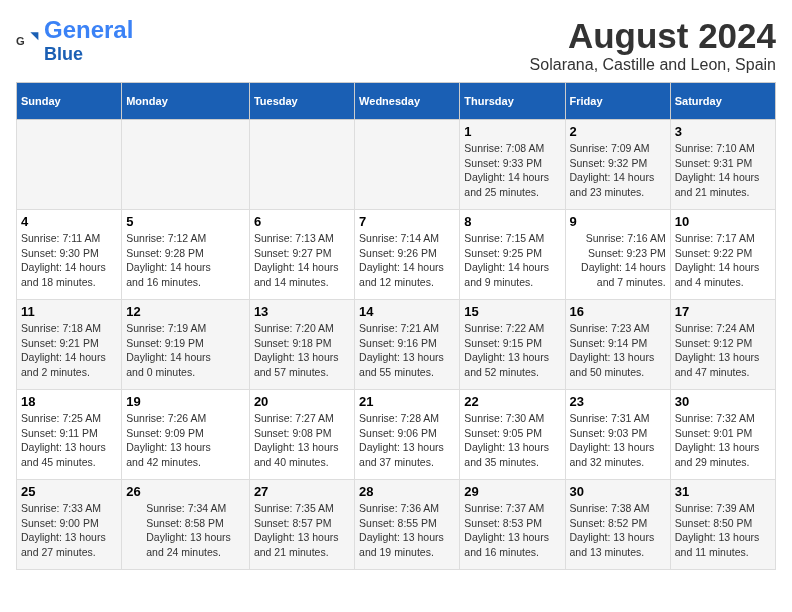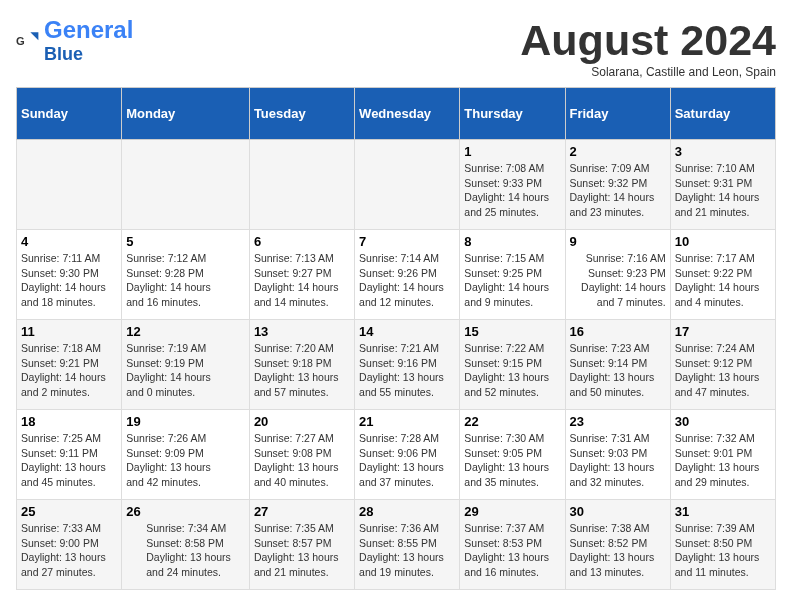--- a/index.html
+++ b/index.html
@@ -22,41 +22,41 @@
       gap: 4px;
     }
     .logo-icon {
       width: 24px;
       height: 24px;
     }
     .title-block {
       text-align: right;
     }
     .main-title {
-      font-size: 43px;
+      font-size: 35px;
       font-weight: bold;
       color: #333;
     }
     .subtitle {
-      font-size: 12px;
+      font-size: 16px;
       color: #333;
     }
     table {
       width: 100%;
       border-collapse: collapse;
       font-size: 11px;
     }
     thead tr {
       background-color: #1a5fb4;
       color: #fff;
     }
     thead th {
-      padding: 18px 4px;
+      padding: 12px 4px;
       text-align: left;
-      font-size: 13px;
+      font-size: 11px;
       font-weight: bold;
       border: 1px solid #ccc;
     }
     tbody tr {
       vertical-align: top;
     }
     tbody tr:nth-child(odd) {
       background-color: #f5f5f5;
     }
     tbody tr:nth-child(even) {

